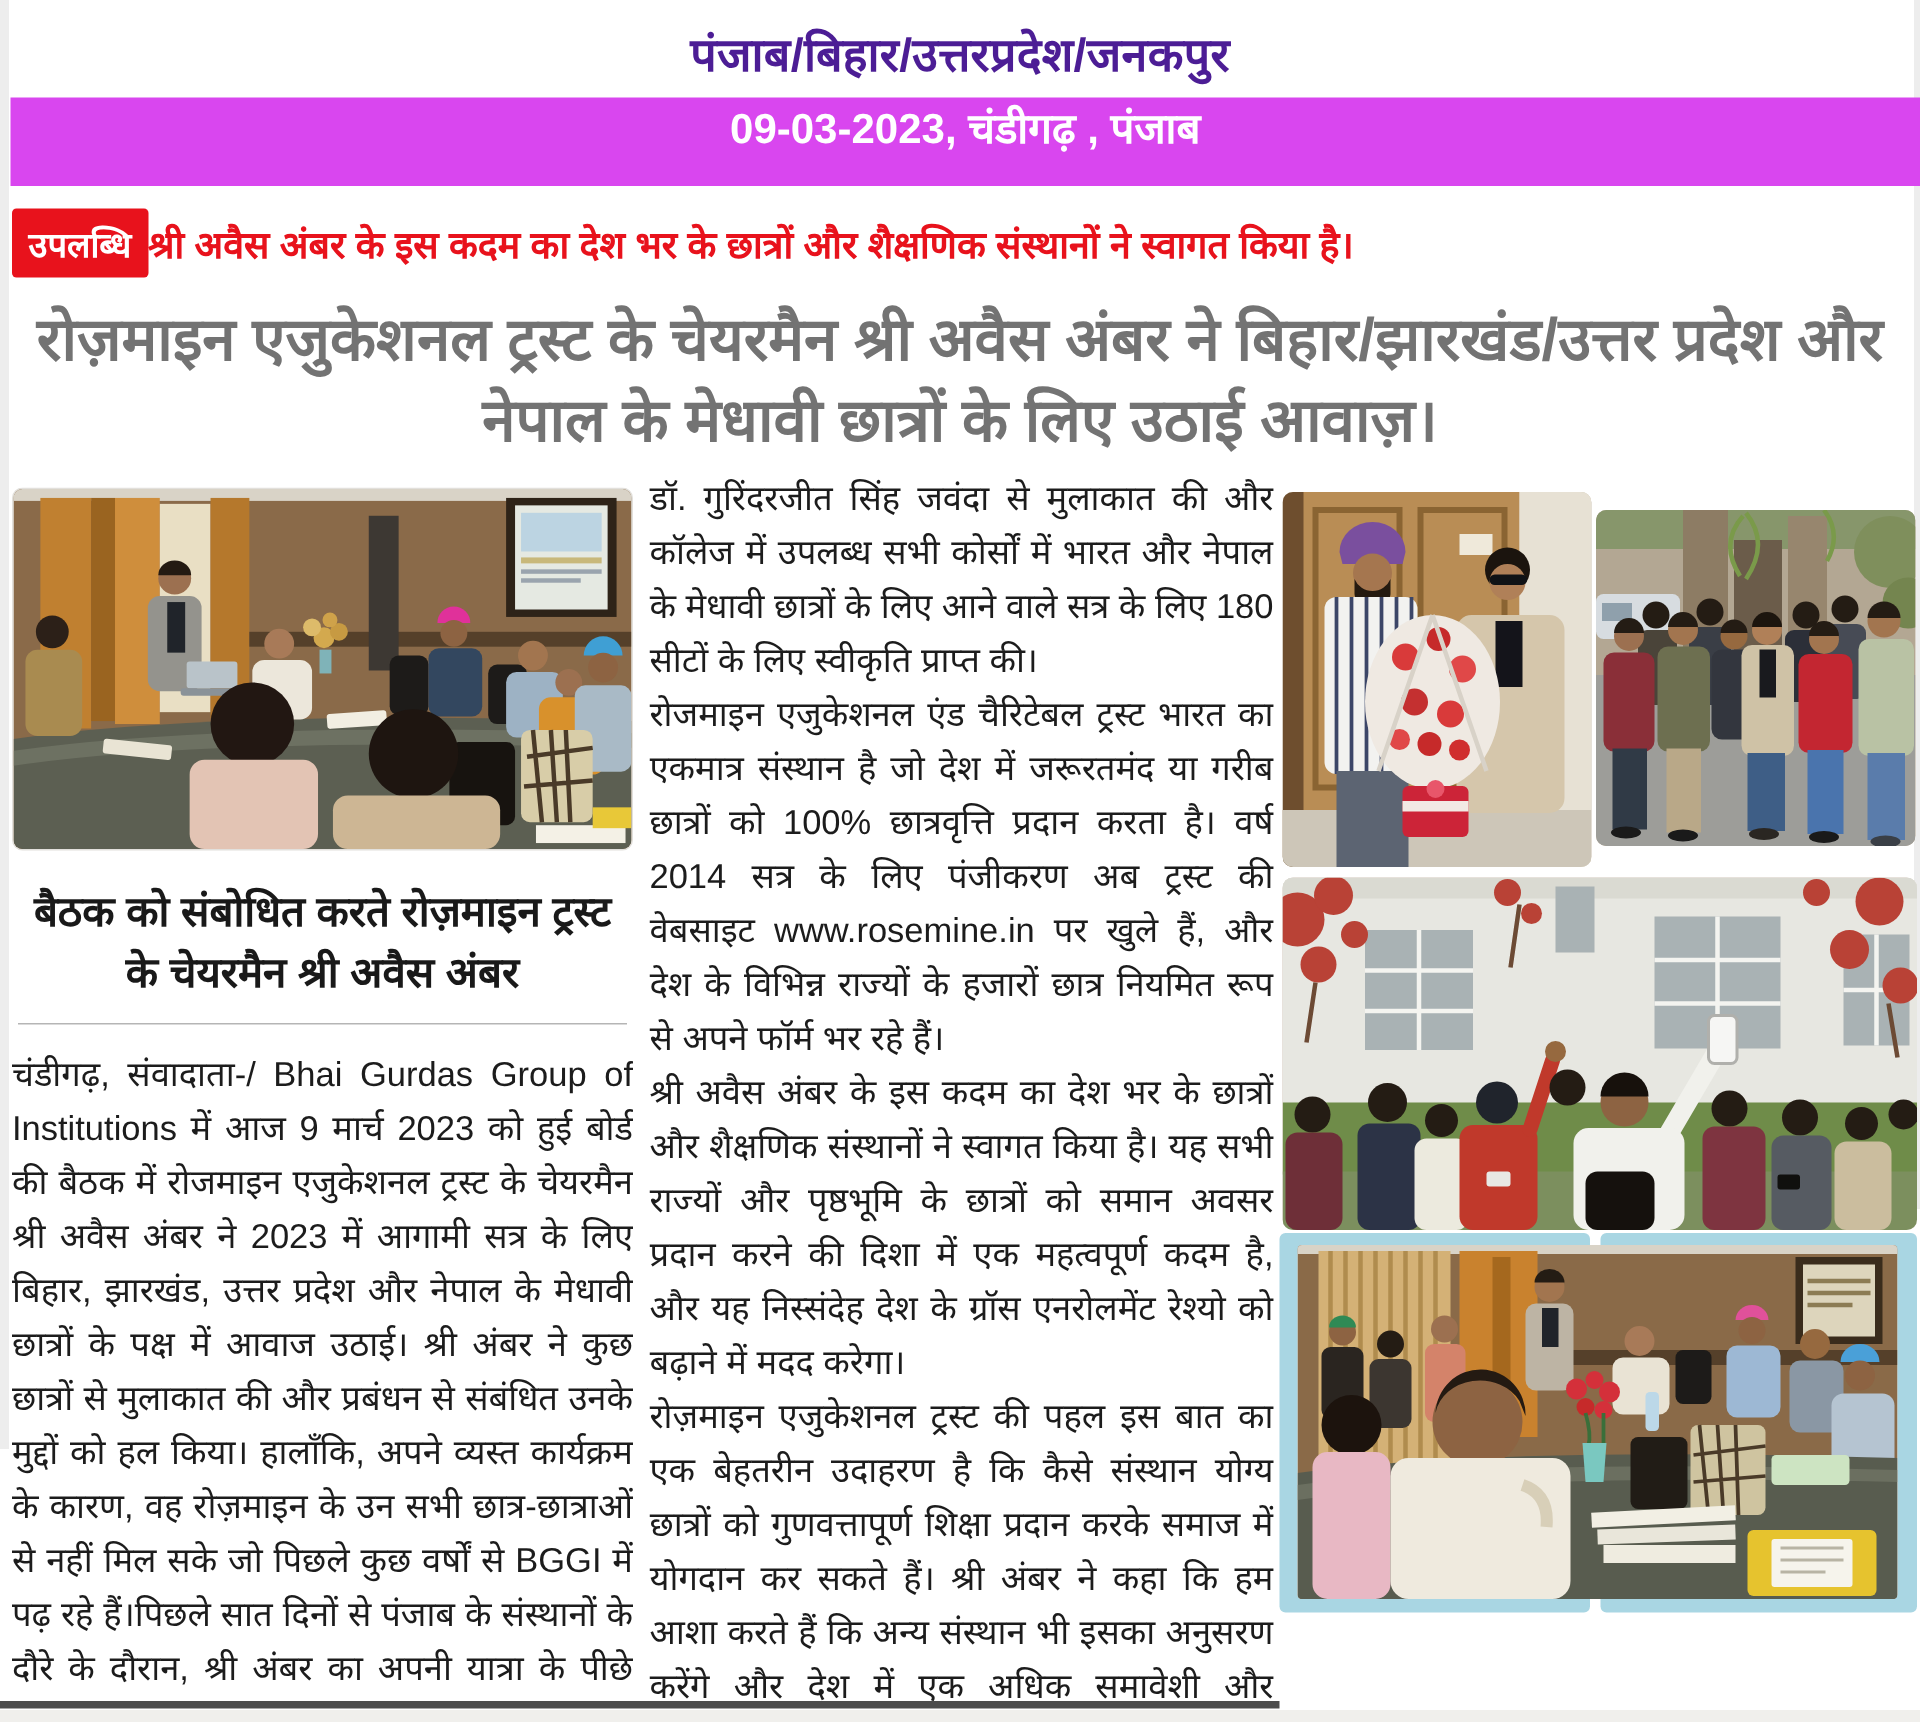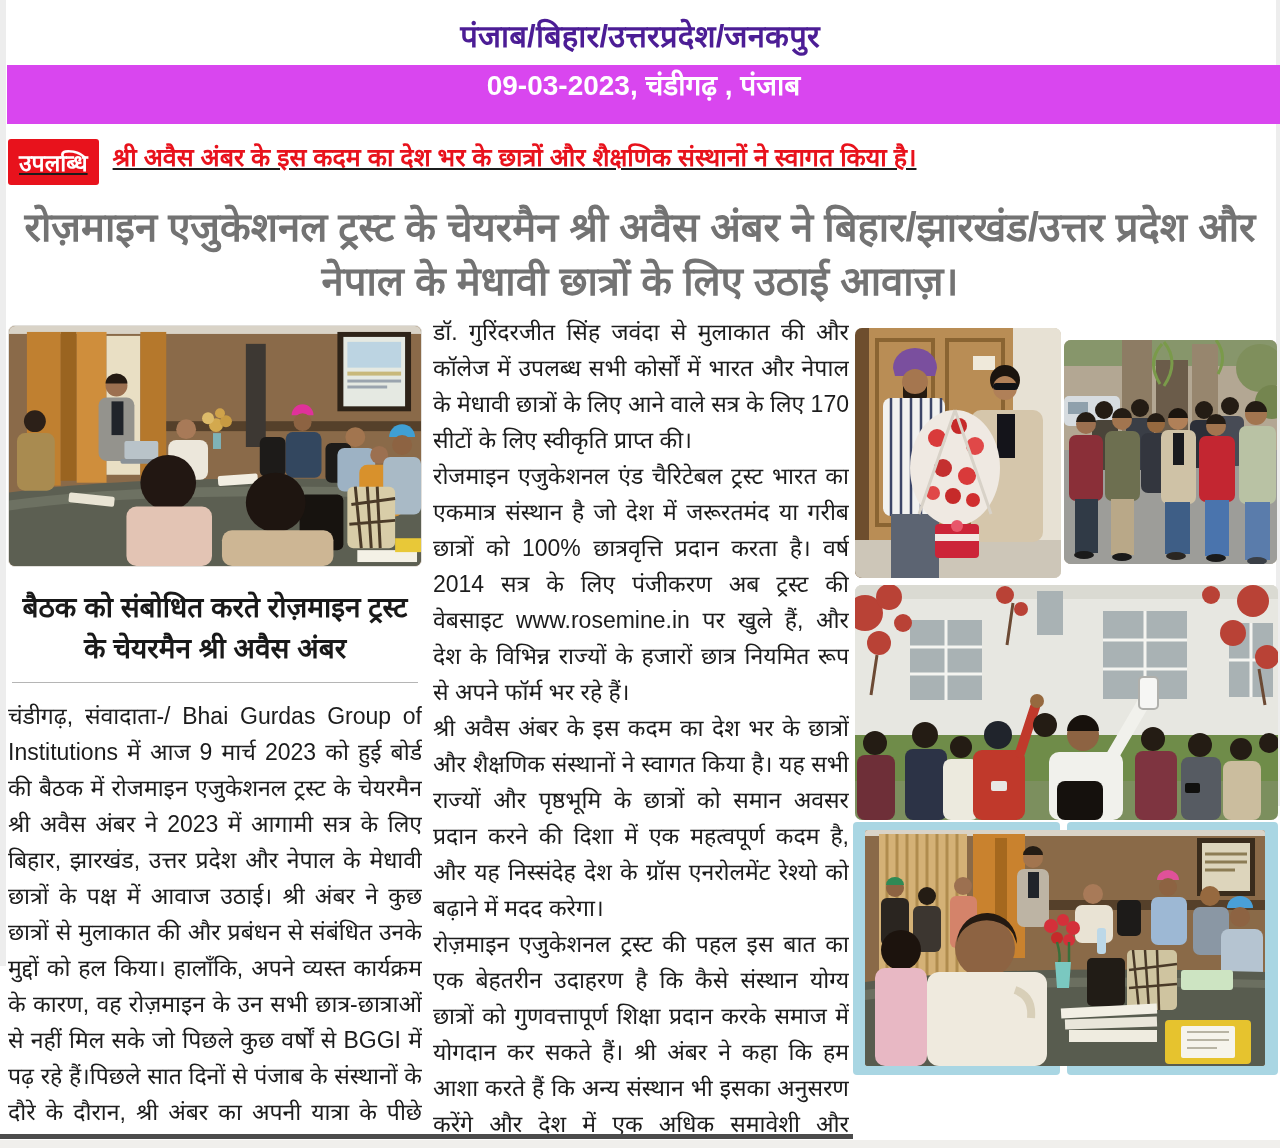--- a/index.html
+++ b/index.html
@@ -18,21 +18,21 @@
     font-size:31px; font-weight:800; color:#4c1d95; letter-spacing:0.2px;
   }
   .date-banner {
     position:absolute; top:65px; left:7px; right:0; height:59px;
     background:#d946ef; display:flex; align-items:flex-start; justify-content:center;
   }
   .date-banner span { color:#ffffff; font-size:28px; font-weight:700; }
 
   .achievement-strip {
     position:absolute; top:139px; left:8px; right:8px; height:46px;
-    display:flex; gap:14px;text-decoration:underline;
+    display:flex; align-items:center; 
   }
   .badge {
     background:#e8121c; color:#ffffff; font-size:23px; font-weight:700;
     padding:7px 11px; border-radius:3px; flex:0 0 auto;
   }
   .achievement-msg { color:#e8121c; font-size:25px; font-weight:700; }
 
   .headline {
     position:absolute; top:200px; left:20px; width:1240px; text-align:center;
     font-size:40px; line-height:54px; font-weight:800; color:#737373;
@@ -161,21 +161,21 @@
         <rect x="350" y="226" width="60" height="12" fill="#f4f1e6"></rect>
         <rect x="388" y="214" width="26" height="14" fill="#e8c838"></rect>
       </svg>
     </div>
     <h3 class="caption">बैठक को संबोधित करते रोज़माइन ट्रस्ट के चेयरमैन श्री अवैस अंबर</h3>
     <div class="caption-rule"></div>
     <p class="body-text">चंडीगढ़, संवादाता-/ Bhai Gurdas Group of Institutions में आज 9 मार्च 2023 को हुई बोर्ड की बैठक में रोजमाइन एजुकेशनल ट्रस्ट के चेयरमैन श्री अवैस अंबर ने 2023 में आगामी सत्र के लिए बिहार, झारखंड, उत्तर प्रदेश और नेपाल के मेधावी छात्रों के पक्ष में आवाज उठाई। श्री अंबर ने कुछ छात्रों से मुलाकात की और प्रबंधन से संबंधित उनके मुद्दों को हल किया। हालाँकि, अपने व्यस्त कार्यक्रम के कारण, वह रोज़माइन के उन सभी छात्र-छात्राओं से नहीं मिल सके जो पिछले कुछ वर्षों से BGGI में पढ़ रहे हैं।पिछले सात दिनों से पंजाब के संस्थानों के दौरे के दौरान, श्री अंबर का अपनी यात्रा के पीछे उद्देश्य था। भारत के GER को बढ़ाना। उन्होंने बीजीजीआई के चेयरमैन श्री</p>
   </div>
 
   <div class="col-mid">
-    <p class="body-text">डॉ. गुरिंदरजीत सिंह जवंदा से मुलाकात की और कॉलेज में उपलब्ध सभी कोर्सों में भारत और नेपाल के मेधावी छात्रों के लिए आने वाले सत्र के लिए 170 सीटों के लिए स्वीकृति प्राप्त की।</p>
+    <p class="body-text">डॉ. गुरिंदरजीत सिंह जवंदा से मुलाकात की और कॉलेज में उपलब्ध सभी कोर्सों में भारत और नेपाल के मेधावी छात्रों के लिए आने वाले सत्र के लिए 180 सीटों के लिए स्वीकृति प्राप्त की।</p>
     <p class="body-text">रोजमाइन एजुकेशनल एंड चैरिटेबल ट्रस्ट भारत का एकमात्र संस्थान है जो देश में जरूरतमंद या गरीब छात्रों को 100% छात्रवृत्ति प्रदान करता है। वर्ष 2014 सत्र के लिए पंजीकरण अब ट्रस्ट की वेबसाइट www.rosemine.in पर खुले हैं, और देश के विभिन्न राज्यों के हजारों छात्र नियमित रूप से अपने फॉर्म भर रहे हैं।</p>
     <p class="body-text">श्री अवैस अंबर के इस कदम का देश भर के छात्रों और शैक्षणिक संस्थानों ने स्वागत किया है। यह सभी राज्यों और पृष्ठभूमि के छात्रों को समान अवसर प्रदान करने की दिशा में एक महत्वपूर्ण कदम है, और यह निस्संदेह देश के ग्रॉस एनरोलमेंट रेश्यो को बढ़ाने में मदद करेगा।</p>
     <p class="body-text">रोज़माइन एजुकेशनल ट्रस्ट की पहल इस बात का एक बेहतरीन उदाहरण है कि कैसे संस्थान योग्य छात्रों को गुणवत्तापूर्ण शिक्षा प्रदान करके समाज में योगदान कर सकते हैं। श्री अंबर ने कहा कि हम आशा करते हैं कि अन्य संस्थान भी इसका अनुसरण करेंगे और देश में एक अधिक समावेशी और न्यायसंगत शैक्षिक प्रणाली बनाने की दिशा में काम करेंगे।</p>
   </div>
 
   <div class="photo photoA">
     <svg viewBox="0 0 206 250" preserveAspectRatio="none">
       <rect width="206" height="250" fill="#ded5c4"></rect>
       <rect x="8" width="150" height="215" fill="#b98d55"></rect>
       <rect width="14" height="250" fill="#6e4e2e"></rect>

